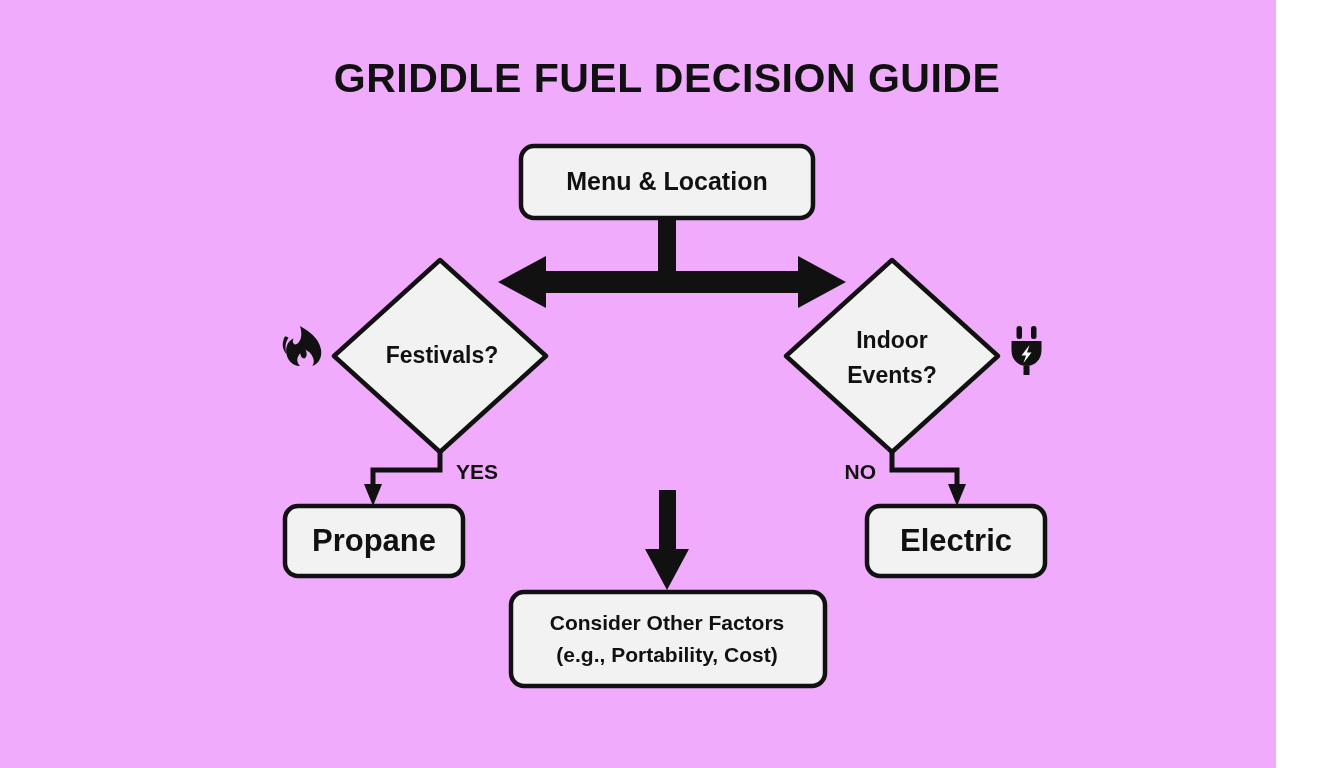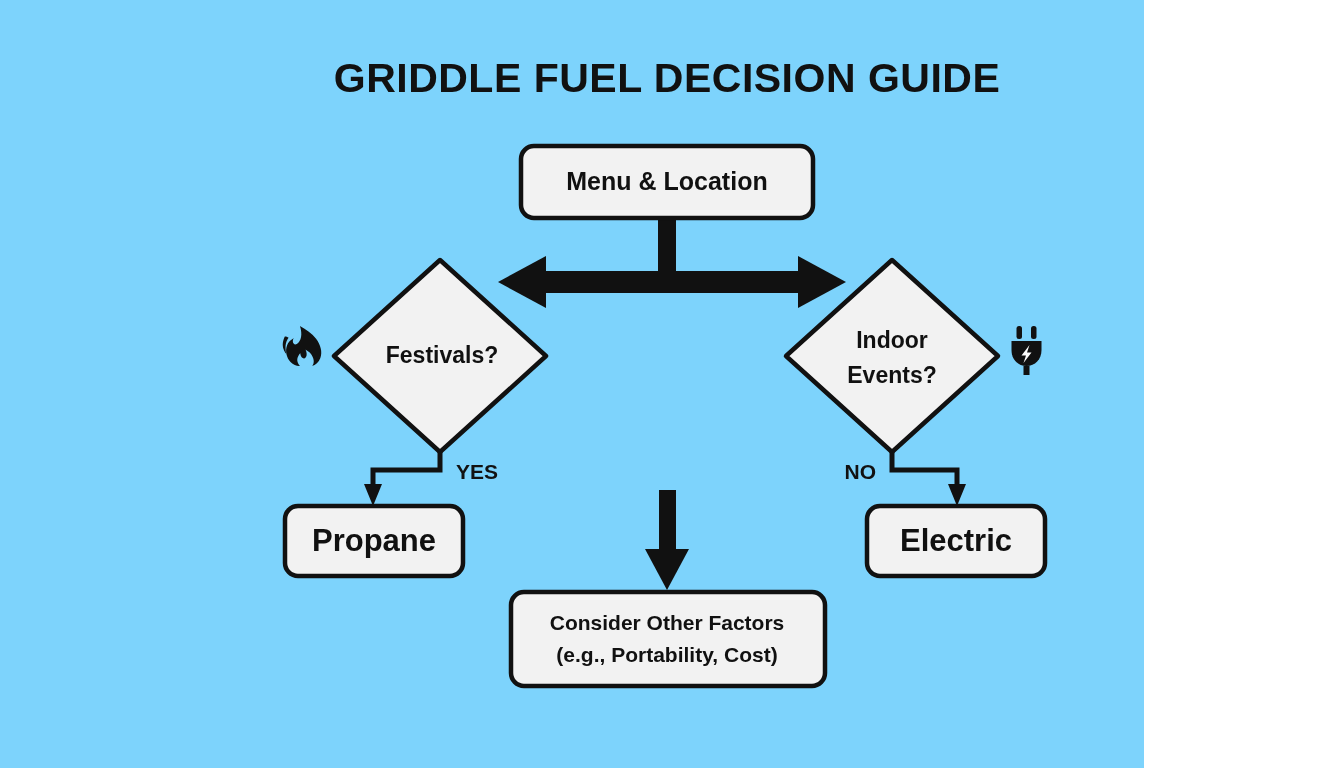--- a/index.html
+++ b/index.html
@@ -9,23 +9,23 @@
     background: #ffffff;
   }
   body {
     width: 1344px;
     height: 768px;
     overflow: hidden;
     font-family: "Liberation Sans", sans-serif;
   }
   #canvas {
     position: relative;
-    width: 1144px;
+    width: 1276px;
     height: 768px;
-    background: #7dd3fc;
+    background: #f0abfc;
   }
   #flow {
     position: absolute;
     left: 0;
     top: 0;
     width: 1344px;
     height: 768px;
   }
   .node-shape { fill: #f2f2f2; stroke: #111111; stroke-width: 4.5;
                 stroke-linejoin: round; }

